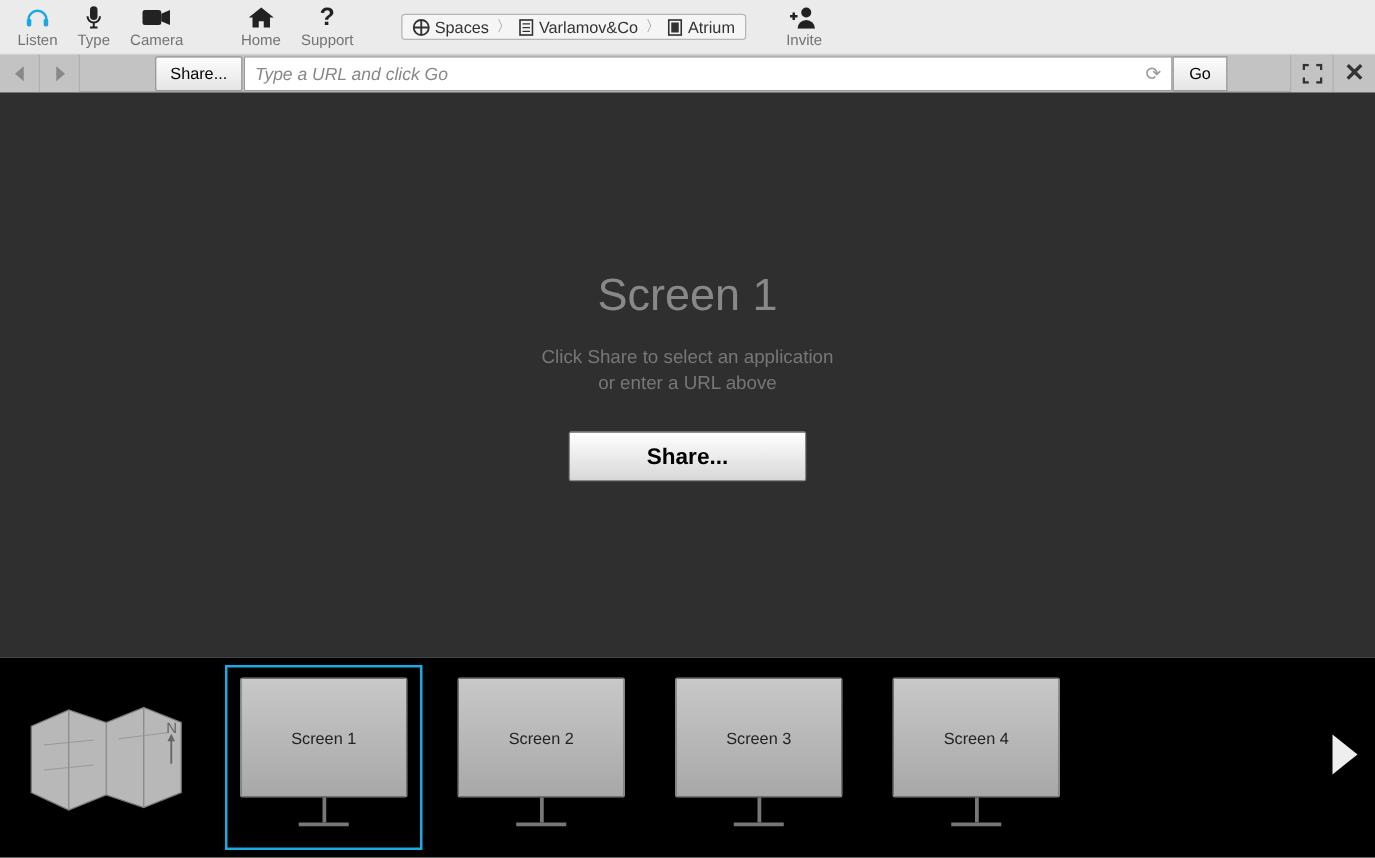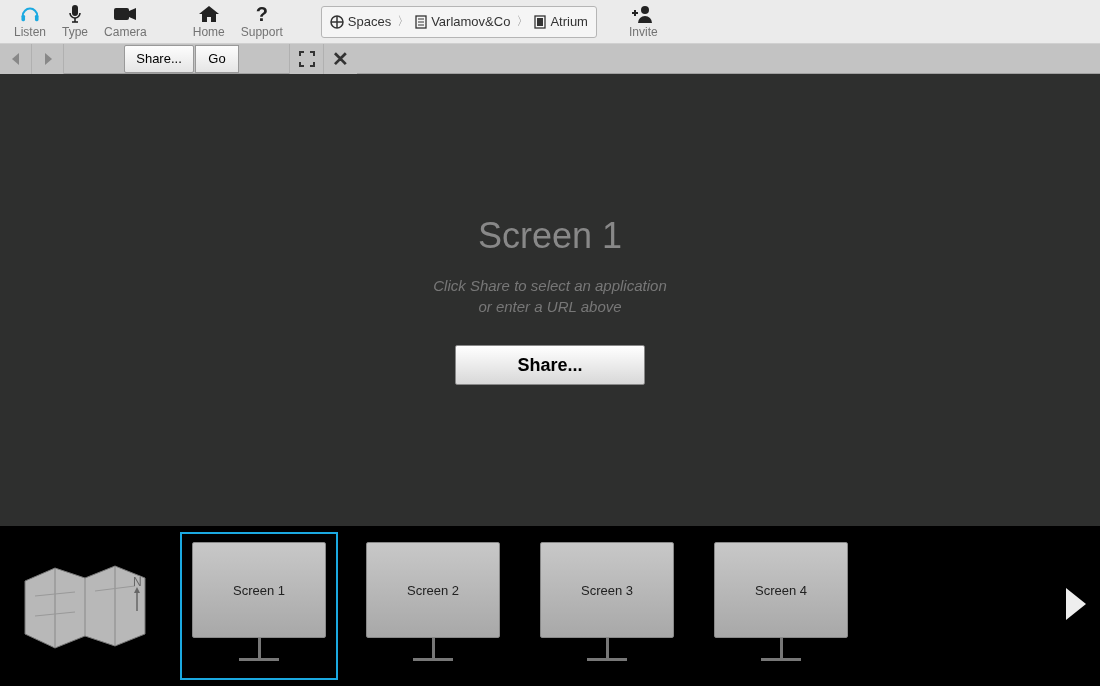--- a/index.html
+++ b/index.html
@@ -4,41 +4,41 @@
 <style>
   * { margin:0; padding:0; box-sizing:border-box; font-family: Arial, Helvetica, sans-serif; }
   body { width:1100px; height:686px; background:#e8e8e8; overflow:hidden; display:flex; flex-direction:column; }
 
   
   .top-toolbar { height:44px; background:#ebebeb; display:flex; align-items:center; padding:0 6px; border-bottom:1px solid #d0d0d0; gap:0; }
   .tb-item { display:flex; flex-direction:column; align-items:center; justify-content:center; padding:0 8px; height:44px; font-size:12px; color:#333; cursor:pointer; }
   .tb-item .ico { height:20px; display:flex; align-items:center; justify-content:center; }
   .tb-item .lbl { font-size:12px; color:#737373; margin-top:1px; }
   .breadcrumb-wrapper { margin-left:30px; }
-  .breadcrumb { display:flex; align-items:center; height:32px; border:1px solid #b5b5b5; border-radius:3px; background:#f5f5f5; padding:0 8px; font-size:13px; color:#333; gap:6px; }
+  .breadcrumb { display:flex; align-items:center; height:21px; border:1px solid #b5b5b5; border-radius:3px; background:#f5f5f5; padding:0 8px; font-size:13px; color:#333; gap:6px; }
   .breadcrumb .sep { color:#888; font-size:12px; }
   .bc-seg { display:flex; align-items:center; gap:4px; }
   .bc-seg svg { flex-shrink:0; }
   .tb-spacer { flex:1; }
 
   
   .second-bar { height:30px; background:#c3c3c3; display:flex; align-items:center; border-bottom:1px solid #a0a0a0; }
   .nav-group { display:flex; height:100%; }
   .nav-btn { width:32px; height:30px; display:flex; align-items:center; justify-content:center; background:#c3c3c3; border-right:1px solid #b0b0b0; cursor:pointer; }
   .share-btn-small { width:70px; height:28px; margin:1px 1px 1px 60px; background:linear-gradient(#fdfdfd,#e5e5e5); border:1px solid #999; border-radius:2px; font-size:13px; display:flex; align-items:center; justify-content:center; cursor:pointer; }
   .url-input { flex:1; height:28px; margin:1px 0; background:#fff; border:1px solid #999; padding:0 8px; font-size:14px; font-style:italic; color:#888; display:flex; align-items:center; justify-content:space-between; }
   .url-input .refresh { font-style:normal; color:#999; font-size:15px; cursor:pointer; }
   .go-btn { width:44px; height:28px; margin:1px 0; background:linear-gradient(#fdfdfd,#e5e5e5); border:1px solid #999; font-size:13px; display:flex; align-items:center; justify-content:center; cursor:pointer; }
   .right-squares { display:flex; height:30px; margin-left:50px; }
   .sq-btn { width:34px; height:30px; background:#c3c3c3; border-left:1px solid #b0b0b0; display:flex; align-items:center; justify-content:center; cursor:pointer; font-size:20px; font-weight:bold; color:#333; }
 
   
   .stage { flex:1; background:#2e2f2e; display:flex; flex-direction:column; align-items:center; justify-content:center; position:relative; }
   .stage-title { font-size:36px; color:#888; font-weight:400; margin-bottom:18px; }
-  .stage-sub { font-size:15px; color:#777; text-align:center; line-height:1.4; margin-bottom:28px;font-style:italic; }
+  .stage-sub { font-size:15px; color:#777; text-align:center; line-height:1.4; margin-bottom:28px; }
   .share-big { width:190px; height:40px; background:linear-gradient(#ffffff,#d8d8d8); border:1px solid #888; border-radius:2px; font-size:18px; font-weight:bold; display:flex; align-items:center; justify-content:center; cursor:pointer; }
 
   
   .tray { height:160px; background:#000; display:flex; align-items:center; padding:0 10px; gap:16px; position:relative; }
   .map-thumb { width:150px; height:120px; display:flex; align-items:center; justify-content:center; margin-right:4px; cursor:pointer; }
   .screen-thumb { width:158px; height:148px; display:flex; flex-direction:column; align-items:center; justify-content:flex-start; padding-top:8px; cursor:pointer; border:2px solid transparent; }
   .screen-thumb.selected { border:2px solid #1ba9e1; }
   .screen-board { width:134px; height:96px; background:linear-gradient(#c8c8c8,#a8a8a8); border:1px solid #888; border-radius:2px; display:flex; align-items:center; justify-content:center; font-size:13px; color:#222; position:relative; }
   .screen-stand { width:3px; height:20px; background:#777; }
   .screen-base { width:40px; height:3px; background:#777; }
@@ -148,20 +148,24 @@
     </div>
     <div class="nav-btn">
       <svg width="12" height="14" viewBox="0 0 12 14">
           <polygon points="3,1 10,7 3,13" fill="#888"></polygon>
         </svg>
     </div>
   </div>
   <div class="share-btn-small">
     <span>Share...</span>
   </div>
+  <div class="url-input">
+    <span>Type a URL and click Go</span>
+    <span class="refresh">⟳</span>
+  </div>
   <div class="go-btn">
     <span>Go</span>
   </div>
   <div class="right-squares">
     <div class="sq-btn">
       <svg width="16" height="16" viewBox="0 0 16 16">
           <polyline points="1,5 1,1 5,1" fill="none" stroke="#333" stroke-width="2"></polyline>
           <polyline points="11,1 15,1 15,5" fill="none" stroke="#333" stroke-width="2"></polyline>
           <polyline points="15,11 15,15 11,15" fill="none" stroke="#333" stroke-width="2"></polyline>
           <polyline points="5,15 1,15 1,11" fill="none" stroke="#333" stroke-width="2"></polyline>

